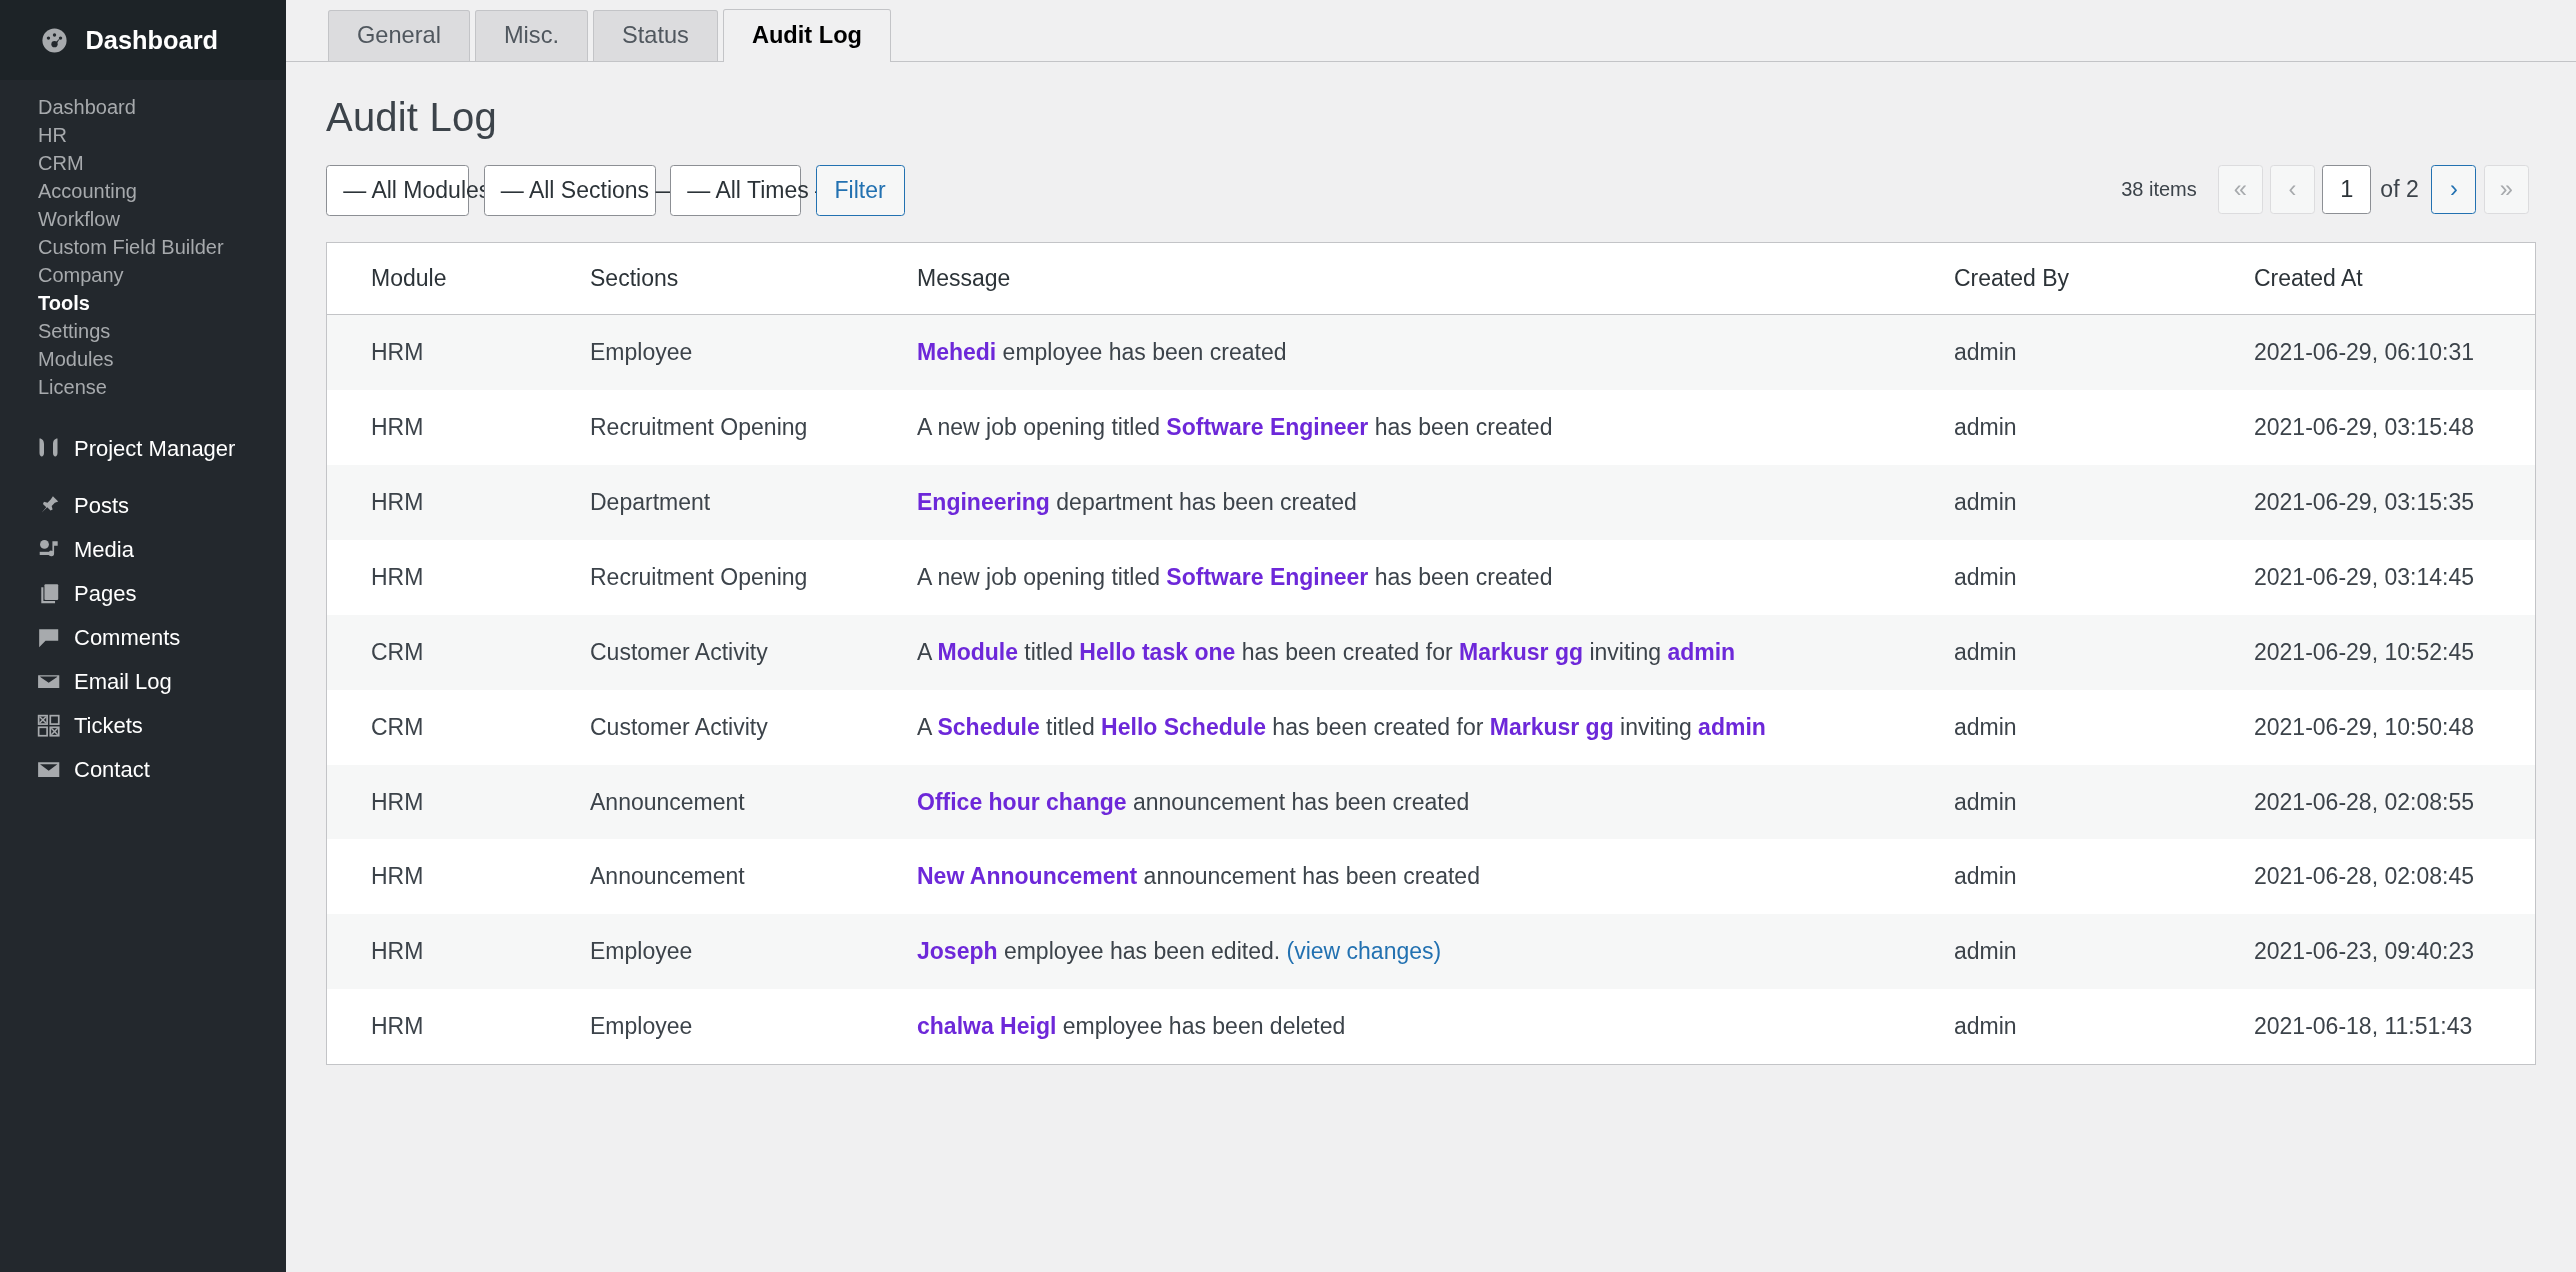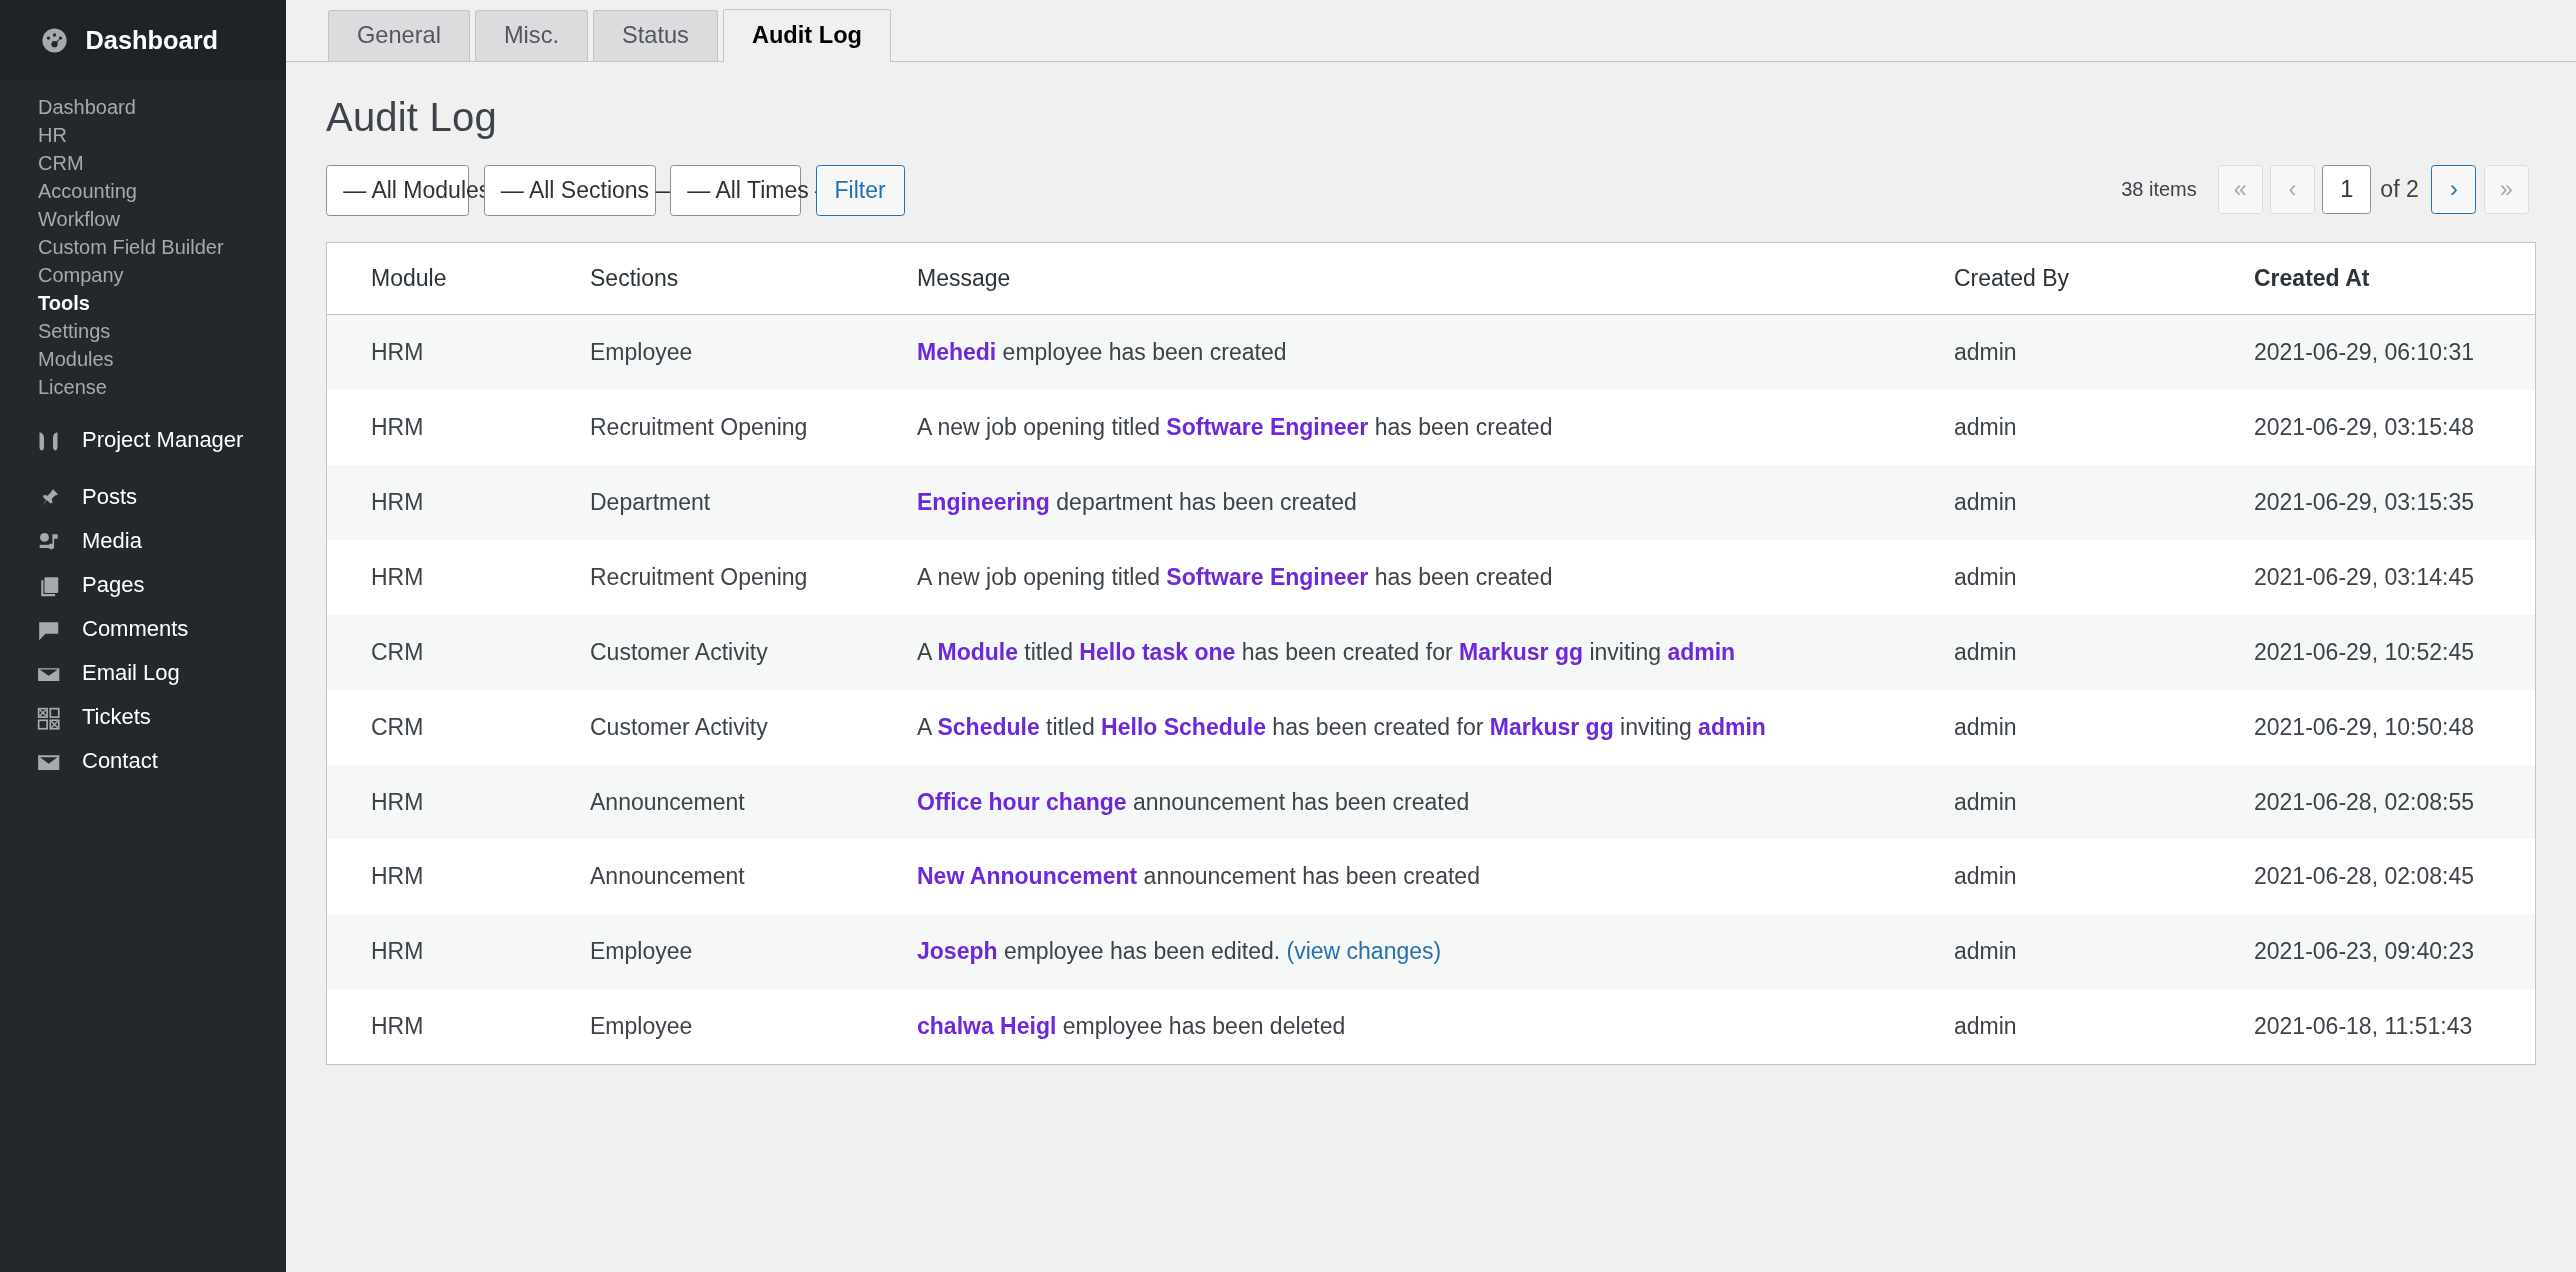--- a/index.html
+++ b/index.html
@@ -43,21 +43,21 @@
     background: #23282d;
   }
   .sb-sub-item {
     height: 28px; line-height: 28px;
     padding-left: 38px; font-size: 20px;
     color: #a7aaad;
   }
   .sb-sub-item.active { color: #fff; font-weight: 700; }
   .sb-divider { height: 10px; background: #23282d; }
   .sb-item {
-    display: flex; align-items: flex-start; gap: 18px;
+    display: flex; align-items: center; gap: 10px;
     height: 44px; padding-left: 33px;
     font-size: 22px; color: #fff;
   }
   .sb-item .ic { width: 31px; height: 31px; display:flex; align-items:center; justify-content:center; flex: 0 0 31px; }
   .sb-item .ic svg { fill: #a7aaad; }
   .sb-gap { height: 12.7px; }
 
   
   .content {
     flex: 1; height: 1273px; background: #f0f0f1;
@@ -157,21 +157,21 @@
     font-size: 23px; font-weight: 400; color: #2c3338;
     padding: 22px 0 22px 0;
     background: #fff;
     border-bottom: 0.9px solid #c3c4c7;
   }
   thead th:first-child { padding-left: 44px; }
   .col-module   { width: 263px; }
   .col-sections { width: 327px; }
   .col-message  { width: auto; }
   .col-by       { width: 300px; }
-  .col-at       { width: 281px; font-weight: bold; }
+  .col-at       { width: 281px; }
 
   tbody td {
     font-size: 23px; color: #3c434a;
     padding: 20px 22px 20px 0;
     vertical-align: top;
     line-height: 1.52;
   }
   tbody td:first-child { padding-left: 44px; }
   tbody tr:nth-child(odd) { background: #f6f7f7; }
   tbody tr:nth-child(even) { background: #fff; }

